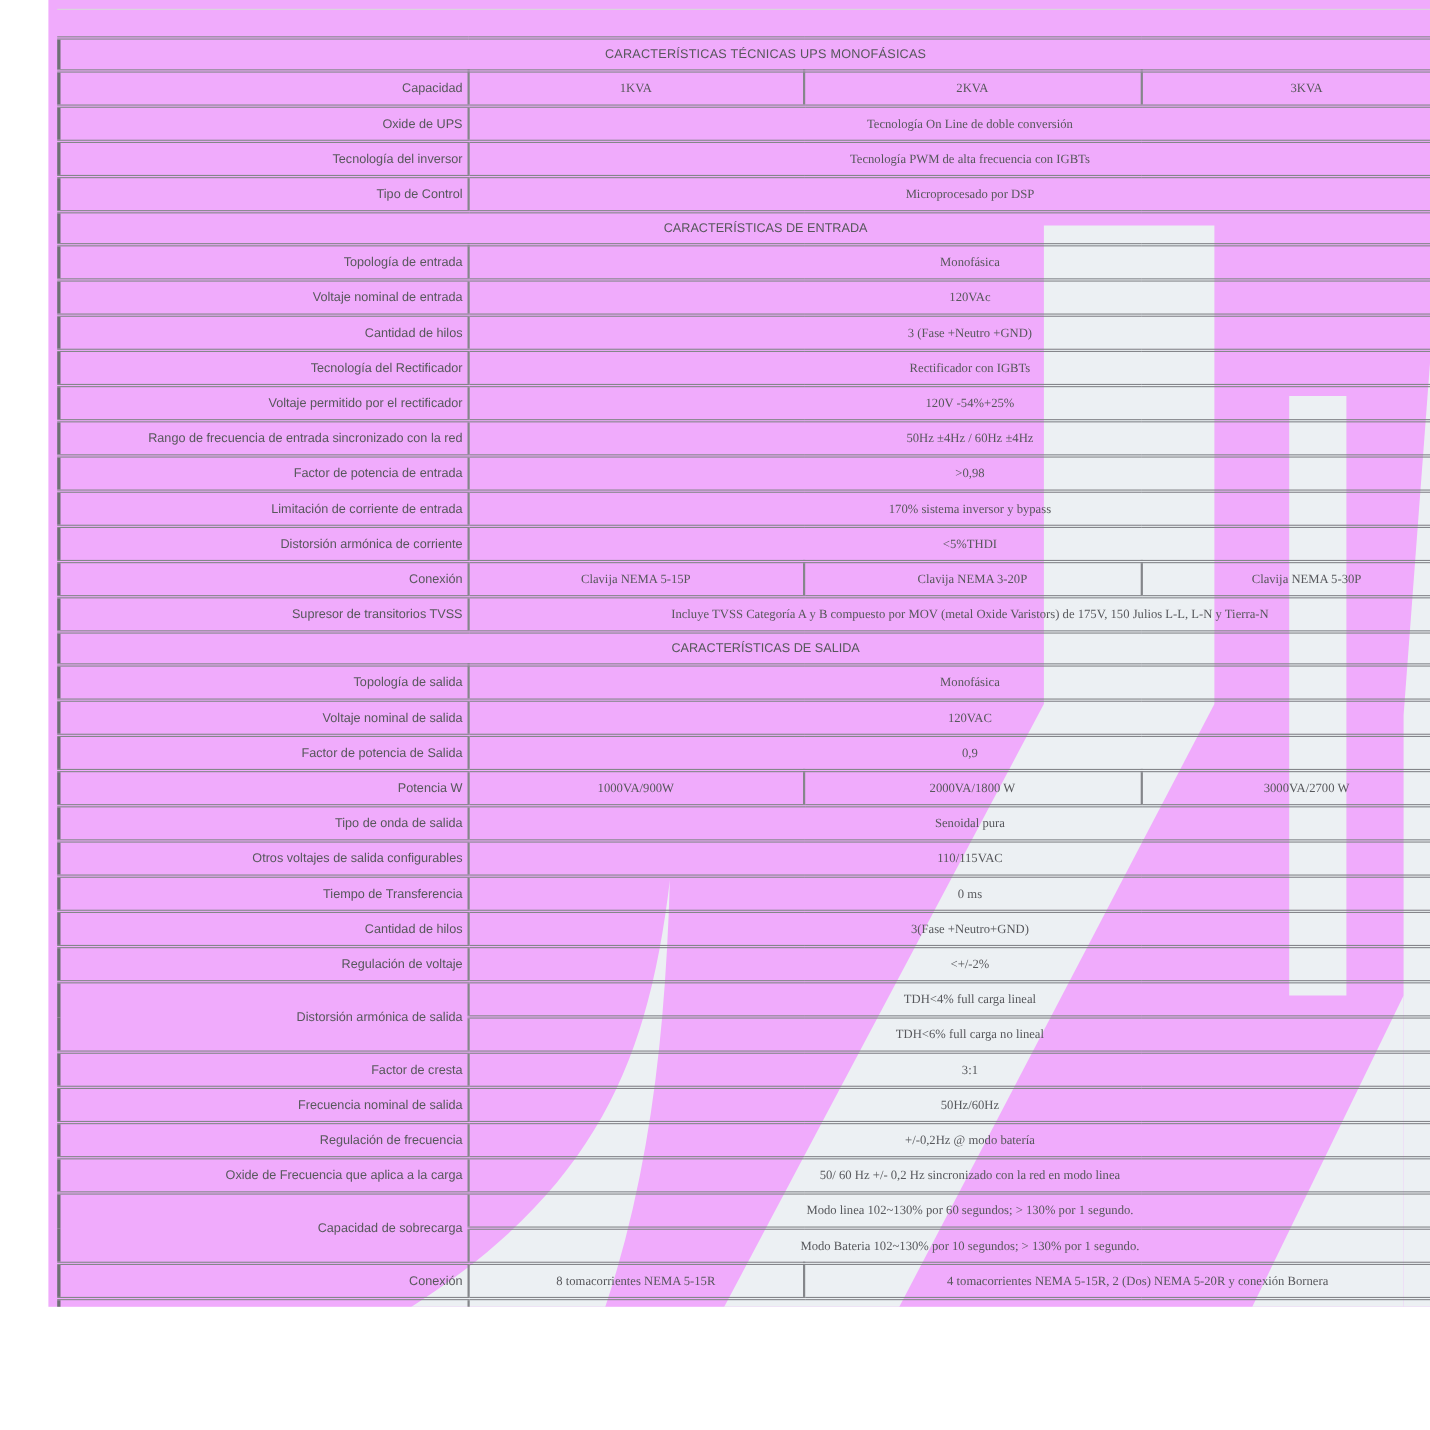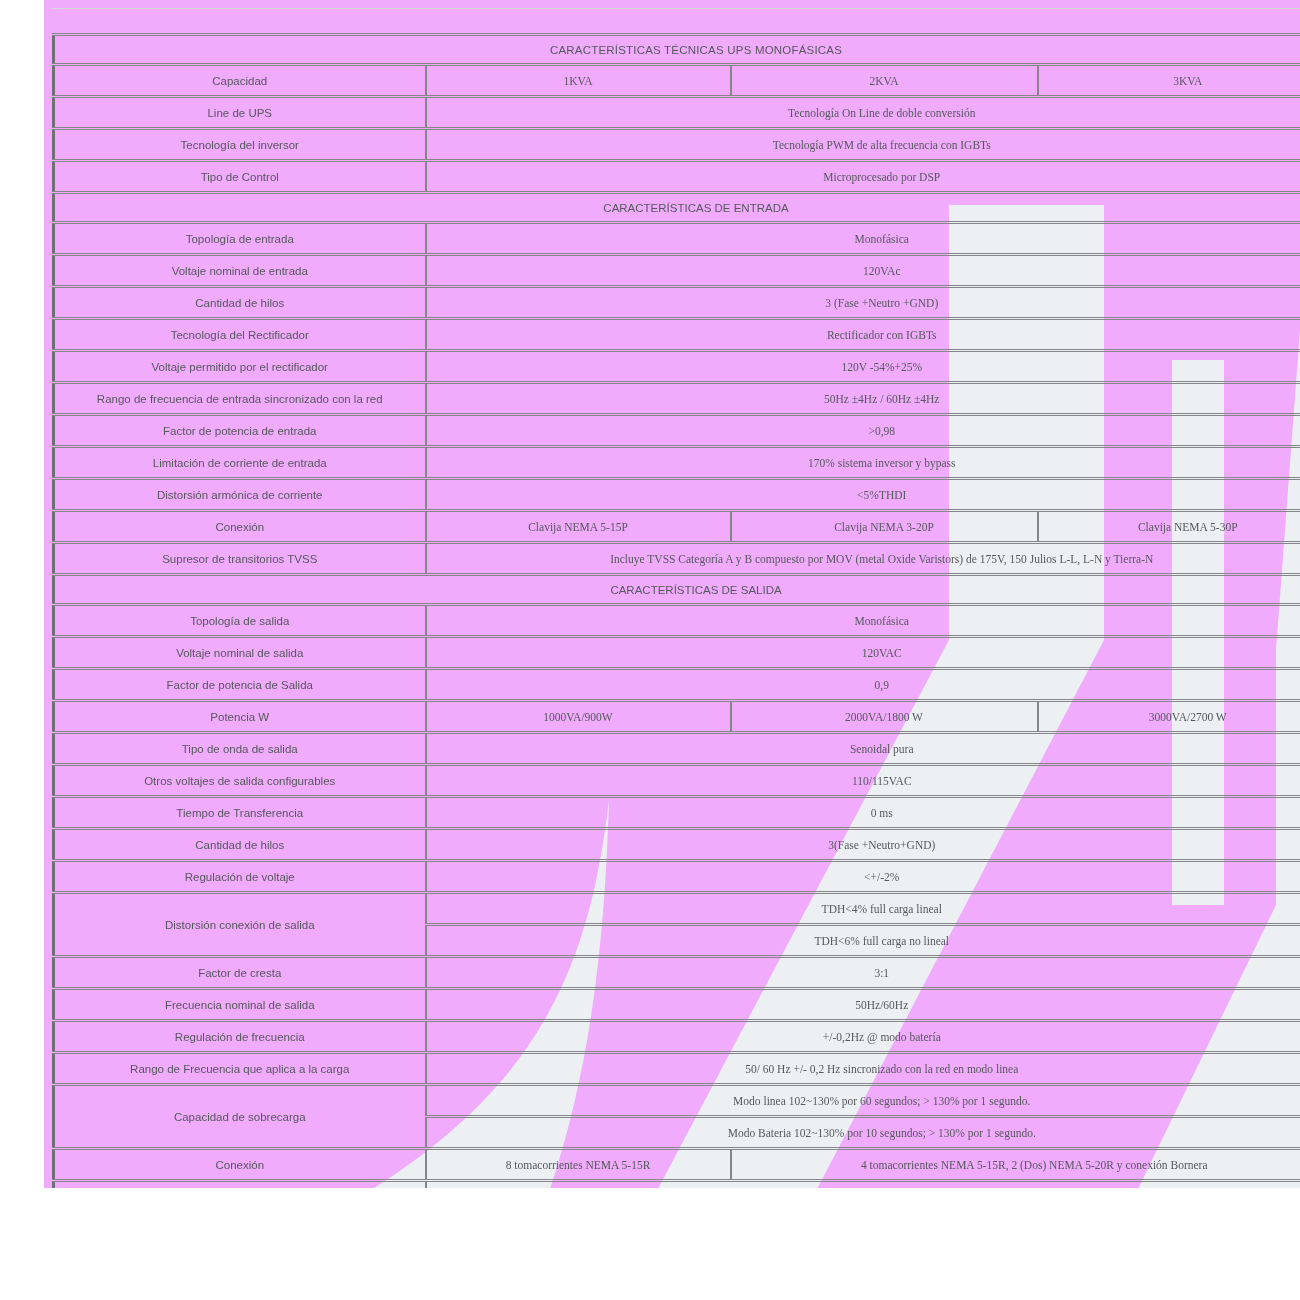--- a/index.html
+++ b/index.html
@@ -5,21 +5,21 @@
   html,body{margin:0;padding:0;background:#ffffff;width:1300px;height:1300px;overflow:hidden;}
   body{font-family:"Liberation Sans", sans-serif;-webkit-font-smoothing:antialiased;}
   #page{position:relative;width:1300px;height:1188px;background:#f0abfc;overflow:hidden;margin-left:44px;}
   #topline{position:absolute;left:8px;top:8px;width:1284px;height:0;border-top:1px solid #d7d9db;}
   #wm{position:absolute;left:0;top:0;width:1300px;height:1300px;}
   #spec-table{position:absolute;left:8px;top:33px;width:1285px;border-collapse:collapse;table-layout:fixed;}
   #spec-table td{border:2px solid #84868a;border-top:3px double #84868a;border-bottom:3px double #84868a;
      font-size:11.5px;color:#57585c;padding:0 4px;background:transparent;overflow:hidden;white-space:nowrap;}
   #spec-table{border:3px solid #6e7074;}
   tr.data-row td{height:29px;}
-  td.label{ text-align:center;padding-left:10px;}
+  td.label{ text-align:right;padding-left:10px;}
   td.val{ text-align:center;font-family:Liberation Serif, serif;}
   tr.section-dark td{background:#9b9da1;color:#ffffff;text-align:center;height:27px;font-size:12px;letter-spacing:.2px;}
   tr.section-light td{background:#e4e6e8;color:#515256;text-align:center;height:27px;padding-left:10px;font-size:12px;}
   tr.section-partial td{background:#e4e6e8;height:10px;border-bottom:none;}
   col.c0{width:372px;} col.c1{width:305px;} col.c2{width:307px;} col.c3{width:301px;}
 </style>
 </head>
 <body>
 
 <div id="page">
@@ -44,21 +44,21 @@
         <tr class="section-dark">
           <td colspan="4">CARACTERÍSTICAS TÉCNICAS UPS MONOFÁSICAS</td>
         </tr>
         <tr class="data-row">
           <td class="label" rowspan="1">Capacidad</td>
           <td class="val">1KVA</td>
           <td class="val">2KVA</td>
           <td class="val">3KVA</td>
         </tr>
         <tr class="data-row">
-          <td class="label" rowspan="1">Line de UPS</td>
+          <td class="label" rowspan="1">Oxide de UPS</td>
           <td class="val" colspan="3">Tecnología On Line de doble conversión</td>
         </tr>
         <tr class="data-row">
           <td class="label" rowspan="1">Tecnología del inversor</td>
           <td class="val" colspan="3">Tecnología PWM de alta frecuencia con IGBTs</td>
         </tr>
         <tr class="data-row">
           <td class="label" rowspan="1">Tipo de Control</td>
           <td class="val" colspan="3">Microprocesado por DSP</td>
         </tr>
@@ -146,40 +146,40 @@
         </tr>
         <tr class="data-row">
           <td class="label" rowspan="1">Cantidad de hilos</td>
           <td class="val" colspan="3">3(Fase +Neutro+GND)</td>
         </tr>
         <tr class="data-row">
           <td class="label" rowspan="1">Regulación de voltaje</td>
           <td class="val" colspan="3">&lt;+/-2%</td>
         </tr>
         <tr class="data-row">
-          <td class="label" rowspan="2">Distorsión conexión de salida</td>
+          <td class="label" rowspan="2">Distorsión armónica de salida</td>
           <td class="val" colspan="3">TDH&lt;4% full carga lineal</td>
         </tr>
         <tr class="data-row">
           <td class="val" colspan="3">TDH&lt;6% full carga no lineal</td>
         </tr>
         <tr class="data-row">
           <td class="label" rowspan="1">Factor de cresta</td>
           <td class="val" colspan="3">3:1</td>
         </tr>
         <tr class="data-row">
           <td class="label" rowspan="1">Frecuencia nominal de salida</td>
           <td class="val" colspan="3">50Hz/60Hz</td>
         </tr>
         <tr class="data-row">
           <td class="label" rowspan="1">Regulación de frecuencia</td>
           <td class="val" colspan="3">+/-0,2Hz  @ modo batería</td>
         </tr>
         <tr class="data-row">
-          <td class="label" rowspan="1">Rango de Frecuencia que aplica a la carga</td>
+          <td class="label" rowspan="1">Oxide de Frecuencia que aplica a la carga</td>
           <td class="val" colspan="3">50/ 60 Hz +/- 0,2 Hz sincronizado con la red en modo linea</td>
         </tr>
         <tr class="data-row">
           <td class="label" rowspan="2">Capacidad de sobrecarga</td>
           <td class="val" colspan="3">Modo linea 102~130% por 60 segundos;  &gt; 130% por 1 segundo.</td>
         </tr>
         <tr class="data-row">
           <td class="val" colspan="3">Modo Bateria  102~130% por 10 segundos;  &gt; 130% por 1 segundo.</td>
         </tr>
         <tr class="data-row">

